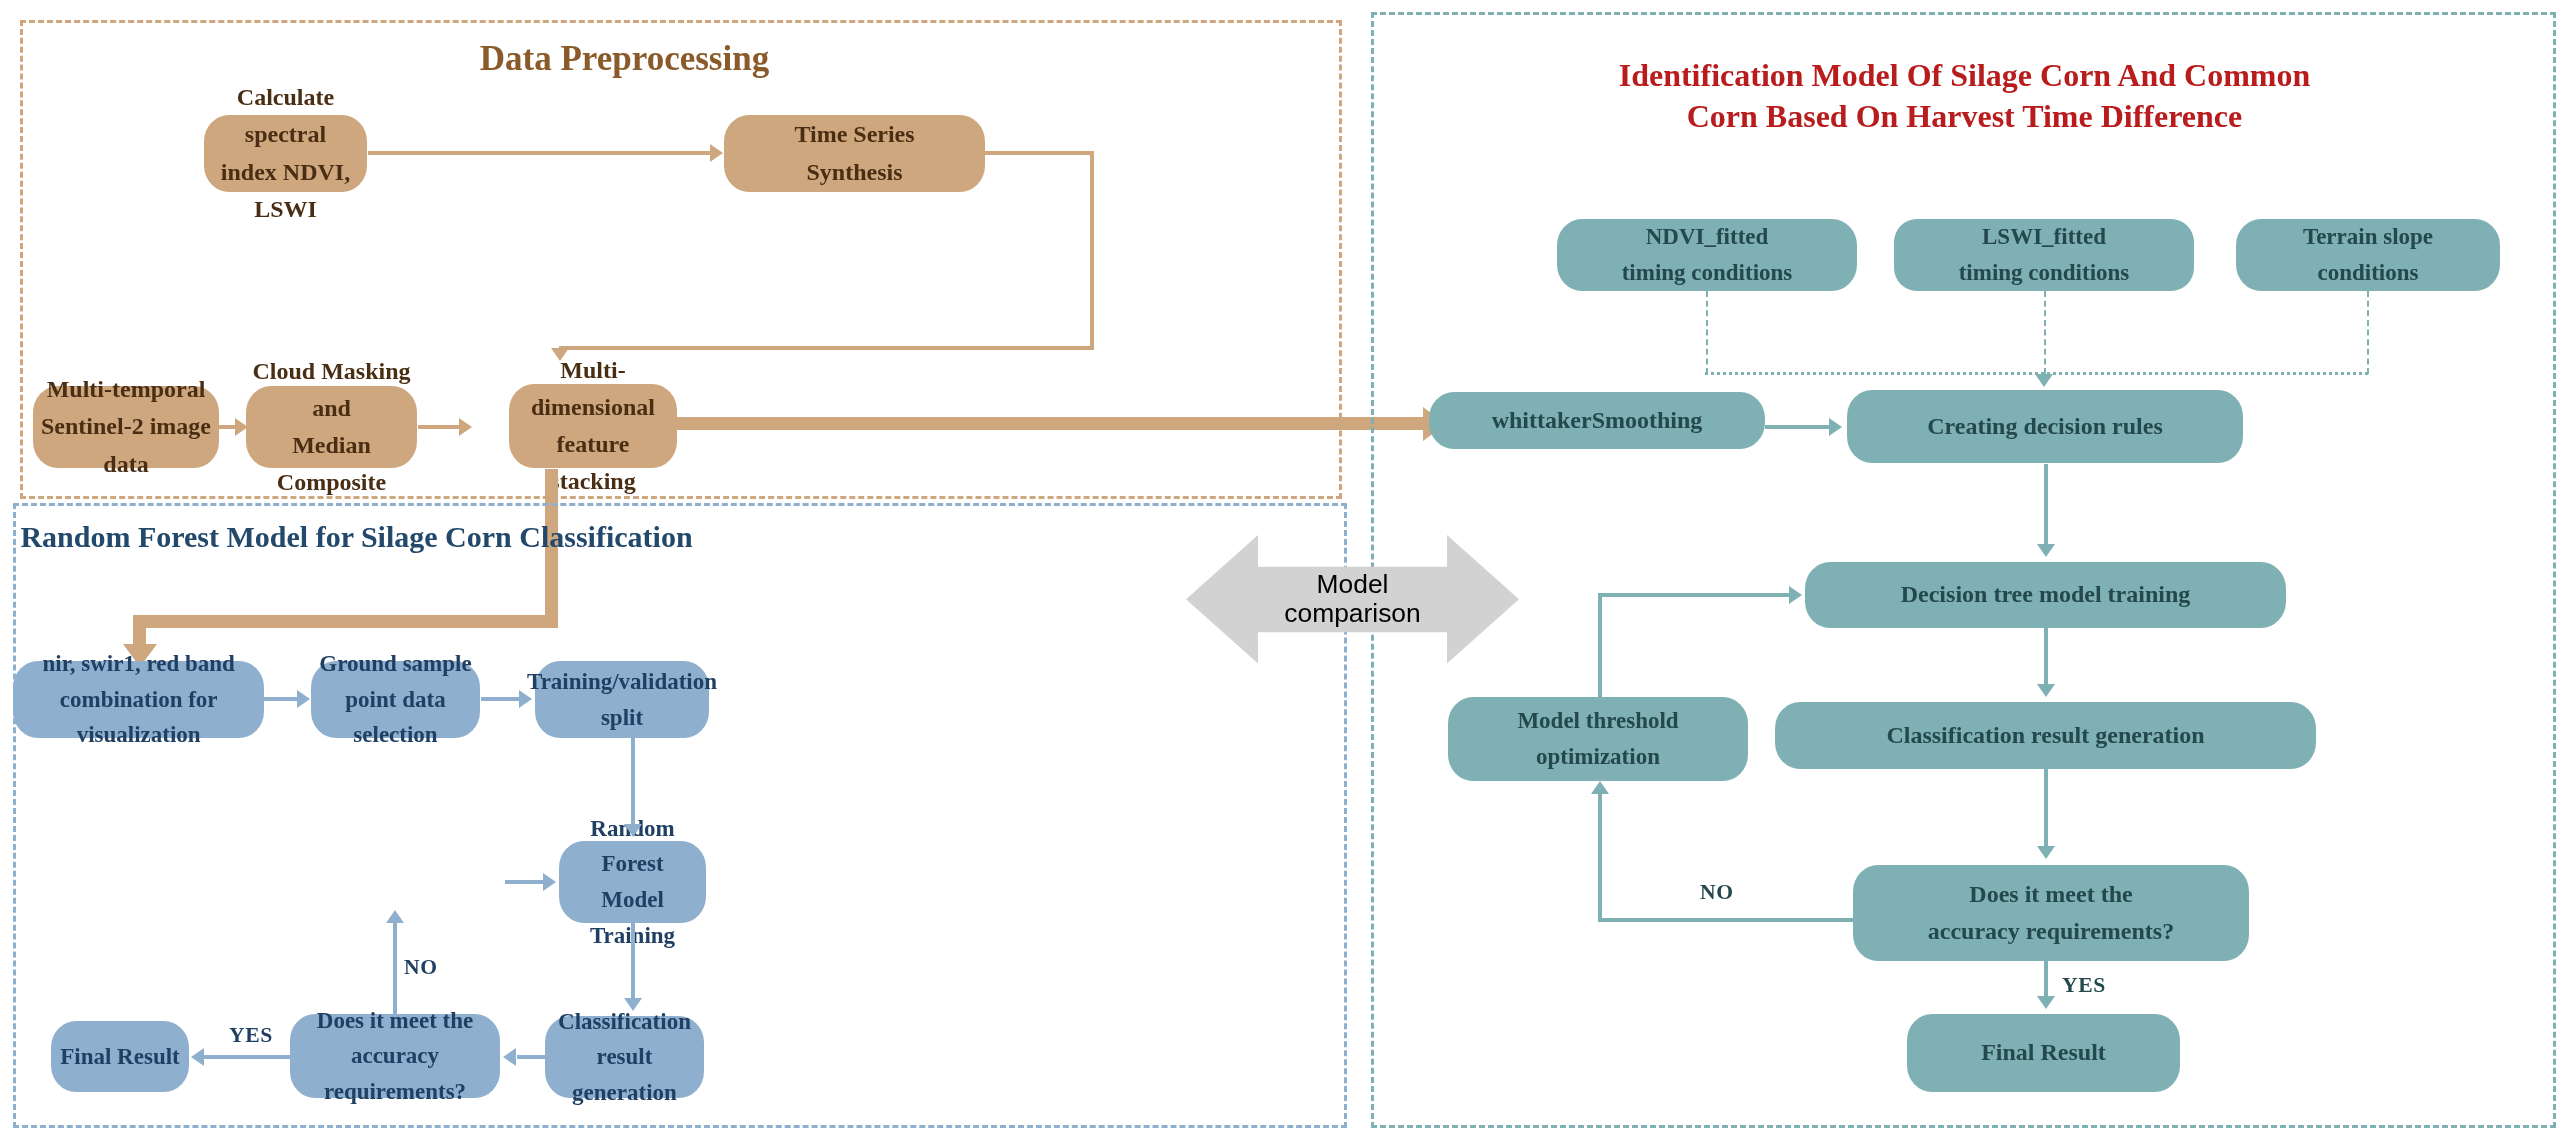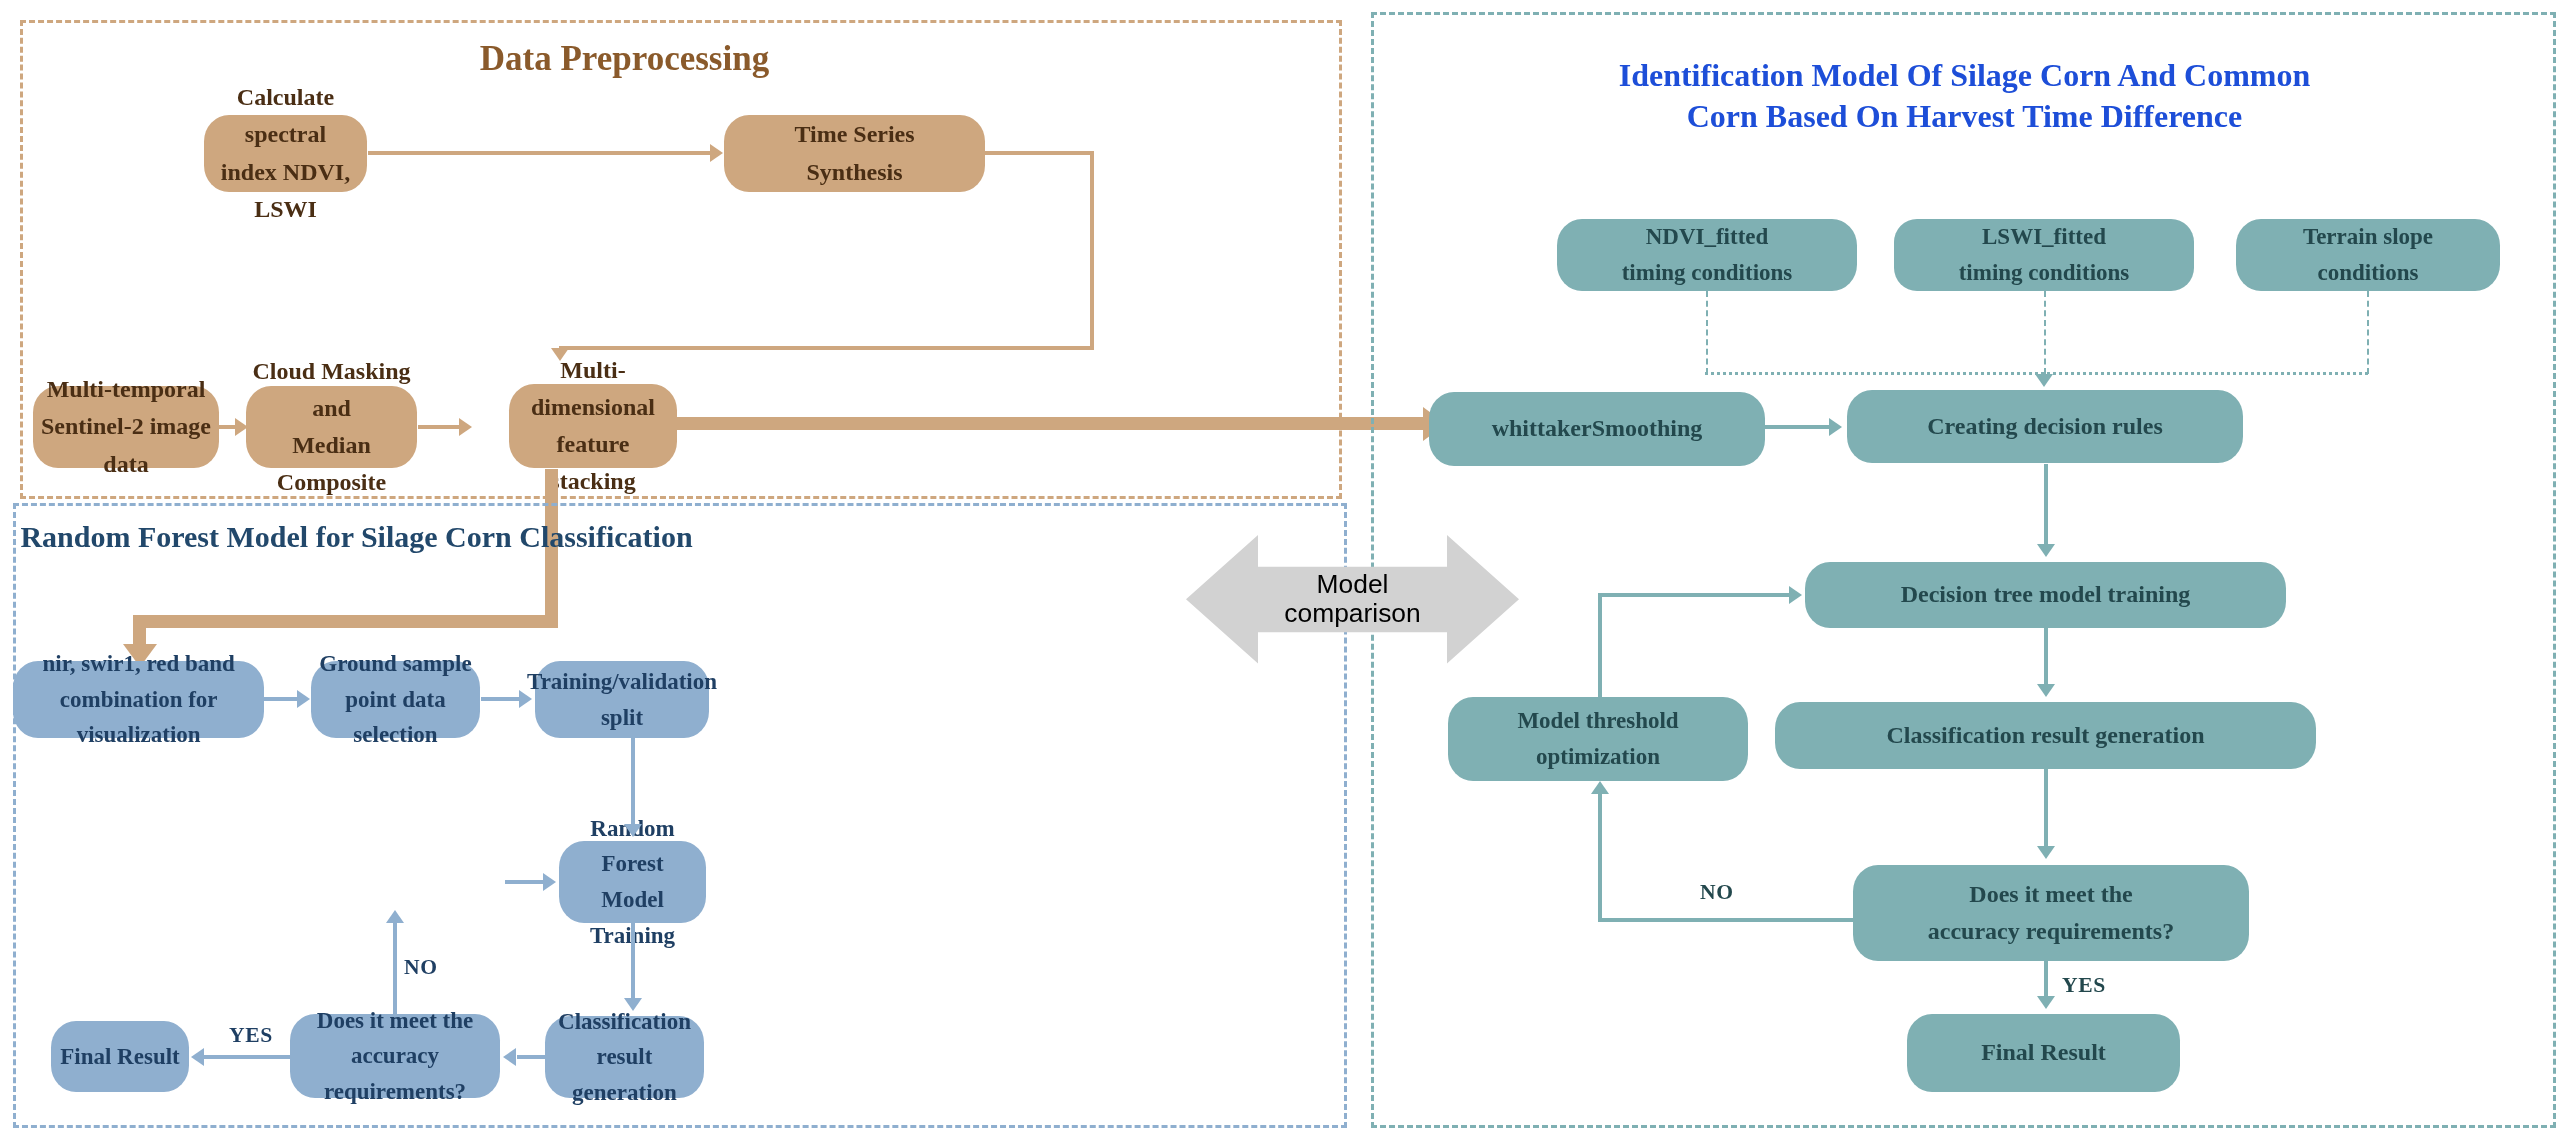--- a/index.html
+++ b/index.html
@@ -18,21 +18,21 @@
 
   .panel-title{
     position:absolute;
     text-align:center;
     font-weight:bold;
     line-height:1.28;
     white-space:pre-line;
   }
   .title-orange{color:#8A5A2B;}
   .title-blue{color:#22486B;}
-  .title-teal{color:#1d4ed8;}
+  .title-teal{color:#b91c1c;}
 
   
   .node{
     position:absolute;
     box-sizing:border-box;
     display:flex;
     align-items:center;
     justify-content:center;
     text-align:center;
     border-radius:25px/26.4px;
@@ -194,21 +194,21 @@
 
   <div class="node n-teal" style="left:1557px;top:219px;width:300px;height:72px;font-size:23px;">NDVI_fitted
 timing conditions</div>
 
   <div class="node n-teal" style="left:1894px;top:219px;width:300px;height:72px;font-size:23px;border-radius:23px;">LSWI_fitted
 timing conditions</div>
 
   <div class="node n-teal" style="left:2236px;top:219px;width:264px;height:72px;font-size:23px;">Terrain slope
 conditions</div>
 
-  <div class="node n-teal" style="left:1429px;top:392px;width:336px;height:74px;font-size:24px;">whittakerSmoothing</div>
+  <div class="node n-teal" style="left:1429px;top:392px;width:336px;height:57px;font-size:24px;">whittakerSmoothing</div>
 
   <div class="node n-teal" style="left:1847px;top:390px;width:396px;height:73px;font-size:24px;">Creating decision rules</div>
 
   <div class="node n-teal" style="left:1805px;top:562px;width:481px;height:66px;font-size:24px;">Decision tree model training</div>
 
   <div class="node n-teal" style="left:1448px;top:697px;width:300px;height:84px;font-size:23px;">Model threshold
 optimization</div>
 
   <div class="node n-teal" style="left:1775px;top:702px;width:541px;height:67px;font-size:24px;">Classification result generation</div>
 

